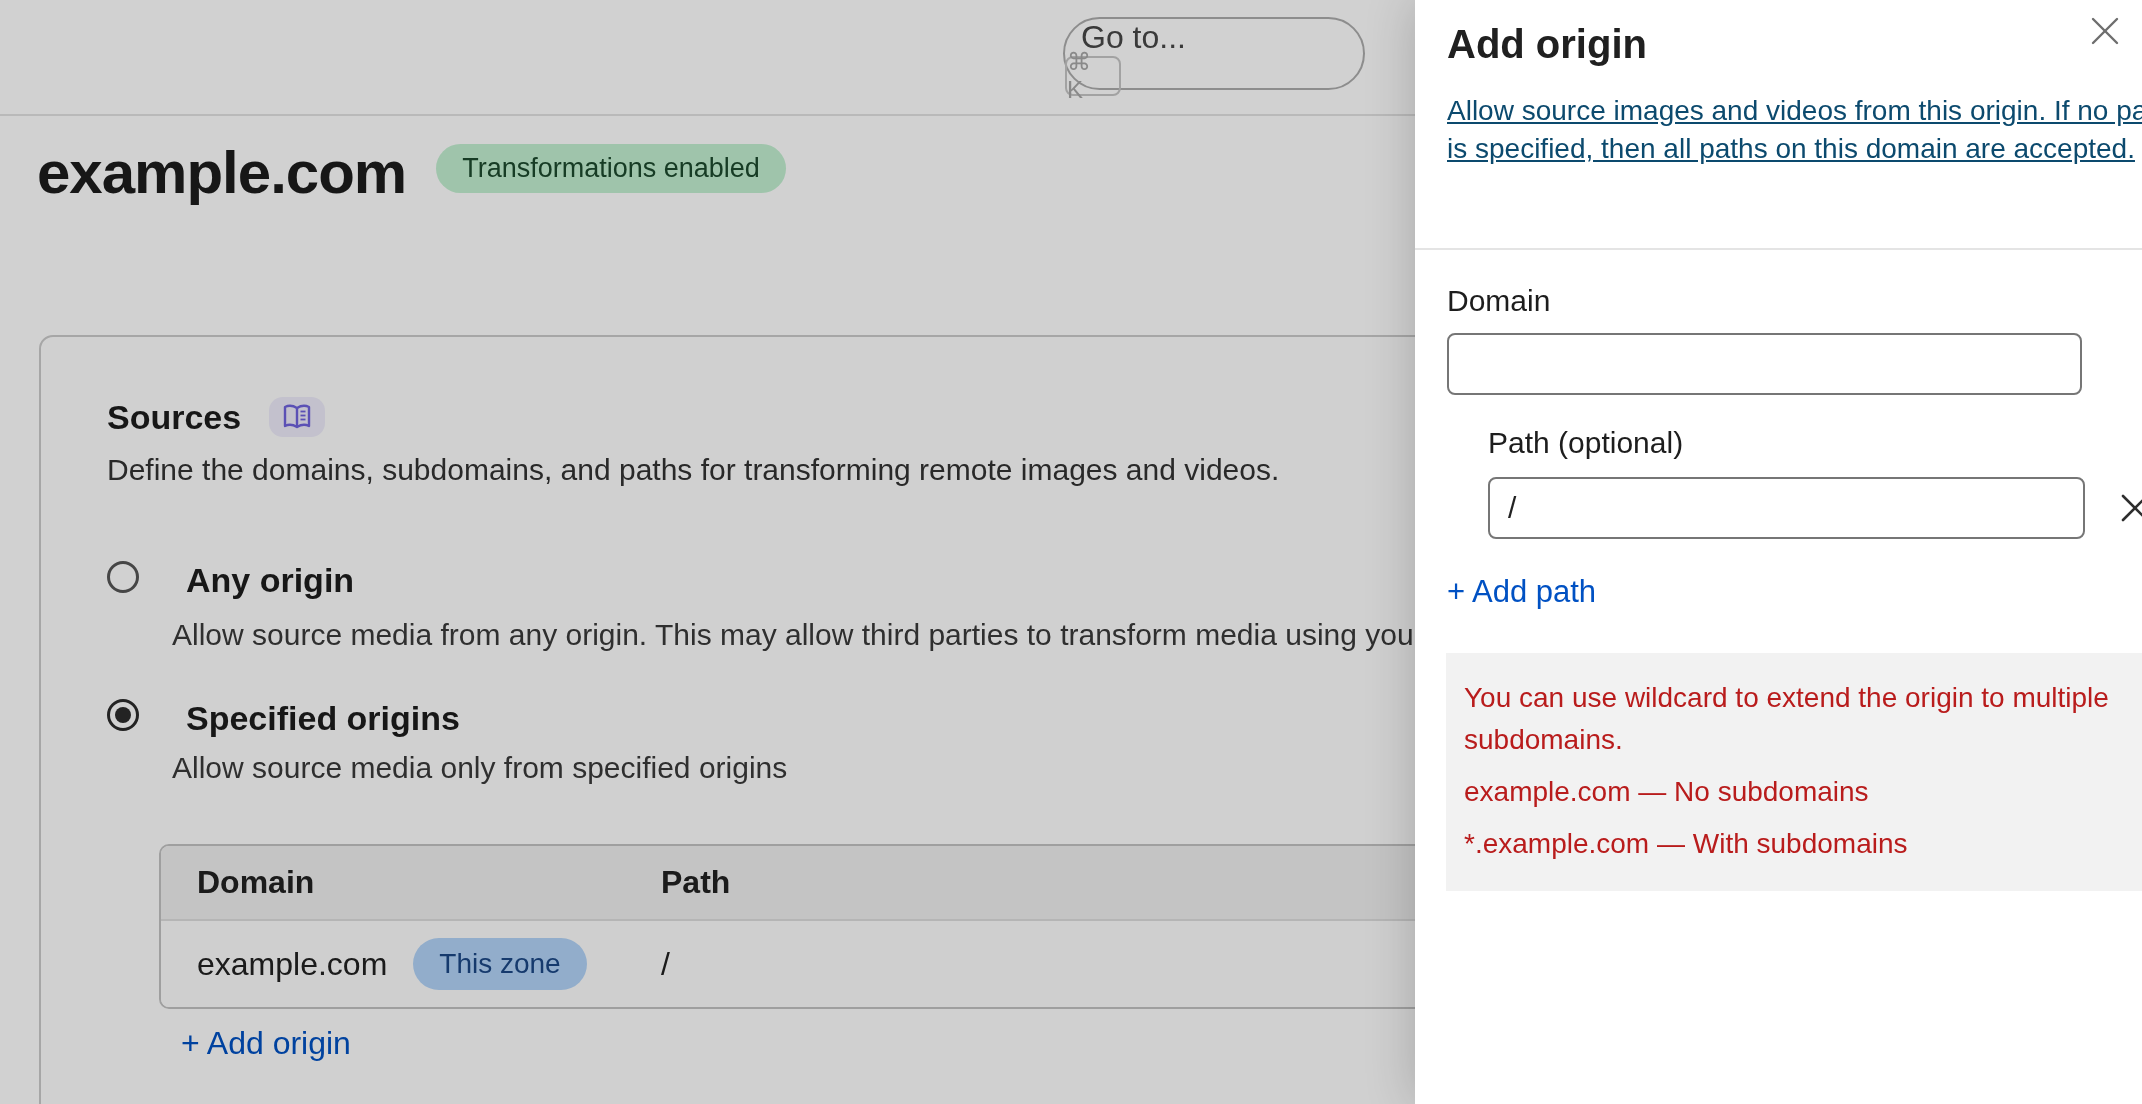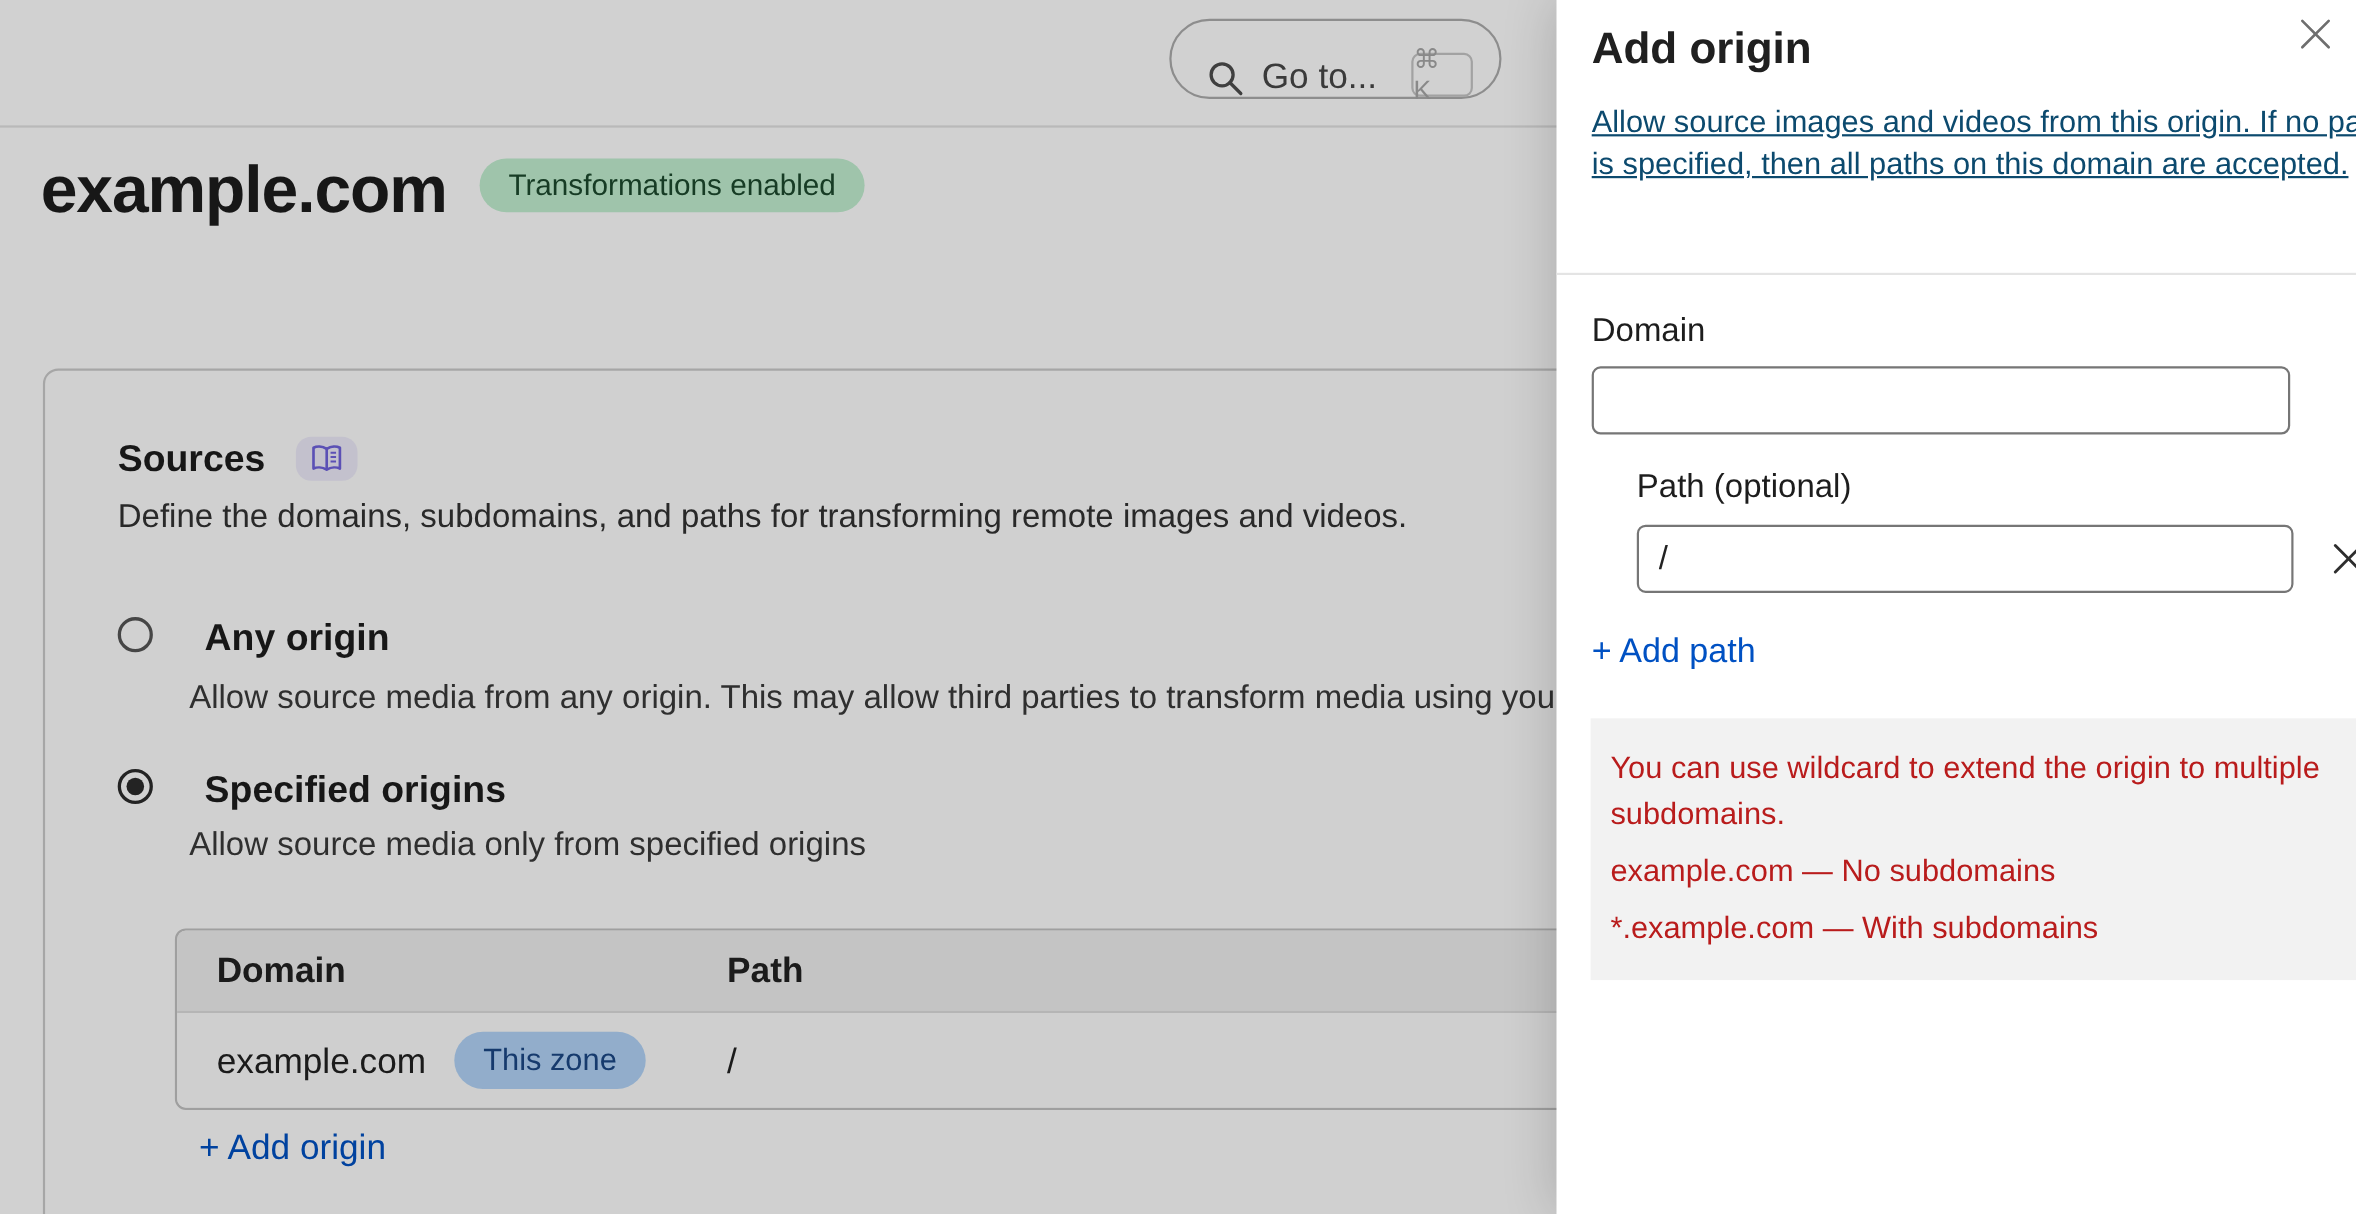--- a/index.html
+++ b/index.html
@@ -3,21 +3,21 @@
 <meta charset="utf-8">
 <style>
   * { margin:0; padding:0; box-sizing:border-box; }
   html,body { width:2142px; height:1104px; overflow:hidden; }
   body { font-family:"Liberation Sans", sans-serif; background:#ffffff; position:relative; color:#1e1e1e; }
 
   
   .page { position:absolute; inset:0; background:#ffffff; z-index:1; }
 
   .topbar { position:absolute; left:0; top:0; width:100%; height:116px; background:#ffffff; border-bottom:2px solid #e2e2e2; }
-  .search-pill { position:absolute; left:1063px; top:17px; width:302px; height:73px; border:2px solid #adadad; border-radius:37px; display:flex; align-items:flex-end; background:#ffffff; }
+  .search-pill { position:absolute; left:1063px; top:17px; width:302px; height:73px; border:2px solid #adadad; border-radius:37px; display:flex; align-items:flex-start; background:#ffffff;flex-direction:column; }
   .search-pill svg { margin-left:32px; }
   .search-text { font-size:32px; color:#474747; margin-left:16px; flex:1; }
   .kbd-chip { width:56px; height:40px; border:2px solid #c6c6c6; border-radius:8px; display:flex; align-items:center; justify-content:center; font-size:24px; color:#a8a8a8; margin-right:24px; letter-spacing:2px; }
 
   .title-row { position:absolute; left:37px; top:138px; display:flex; align-items:center; }
   .zone-title { font-size:60px; font-weight:600; color:#1d1d1d; letter-spacing:-1px; }
   .badge-green { margin-left:30px; margin-top:-8px; background:#c2f0d1; color:#1d4a2e; font-size:27px; padding:9px 26px; border-radius:999px; white-space:nowrap; }
 
   .card { position:absolute; left:39px; top:335px; width:2021px; height:1000px; background:#fefefe; border:2px solid #cbcbcb; border-radius:14px; }
 

